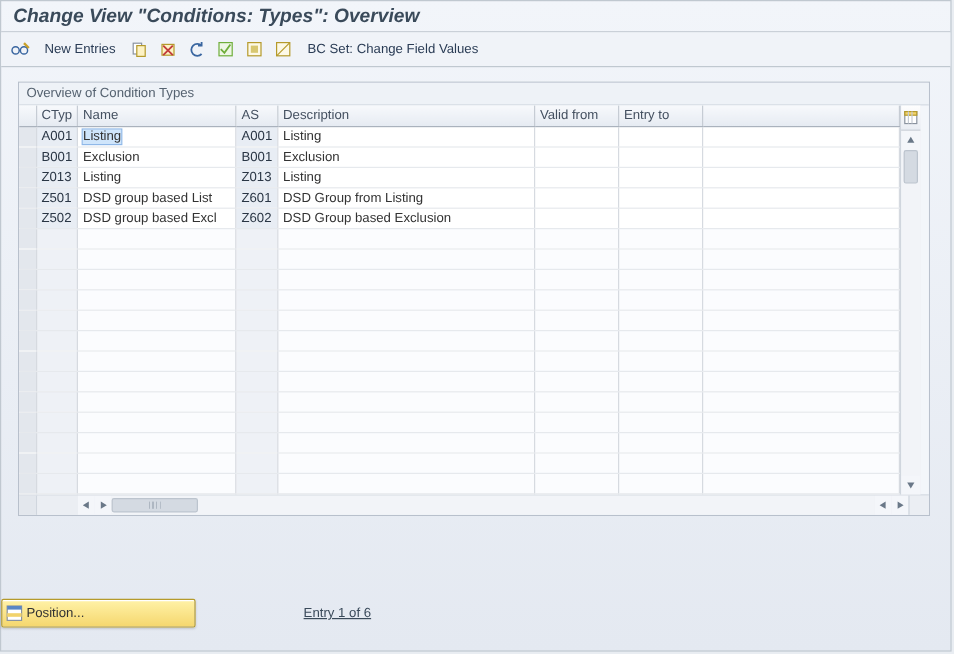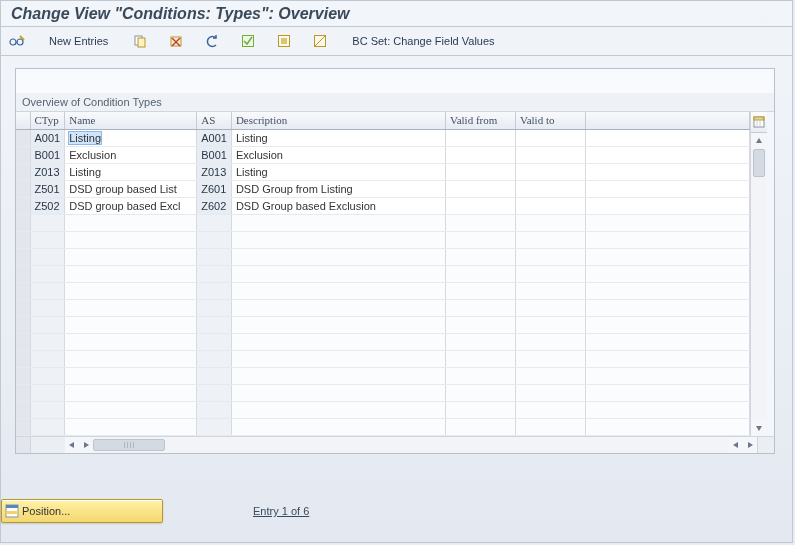--- a/index.html
+++ b/index.html
@@ -28,21 +28,21 @@
     font-weight: bold;
     font-style: italic;
     color: #3a4a5a;
     border-bottom: 1px solid #c0c8d0;
     font-family: "Segoe UI", Arial, sans-serif;
   }
   
   .app-toolbar {
     display: flex;
     align-items: center;
-    gap: 16px;
+    gap: 4px;
     padding: 3px 6px;
     border-bottom: 1px solid #c0c8d0;
     background: #f0f3f8;
     height: 22px;
   }
   .app-toolbar .tbtn {
     display: flex;
     align-items: center;
     justify-content: center;
     height: 18px;
@@ -66,21 +66,20 @@
     box-sizing: border-box;
     width: 760px;
     position: relative;
   }
   .panel-title {
     padding: 3px 6px 3px 6px;
     color: #556270;
     background: #eef2f7;
     border-bottom: 1px solid #d0d6de;
     font-size: 11px;
-    margin-top: 24px;
   }
   
   .table-wrap {
     display: flex;
     background: #f3f6fa;
   }
   .grid {
     border-collapse: collapse;
     table-layout: fixed;
     background: #ffffff;
@@ -95,21 +94,20 @@
     font-weight: normal;
     box-sizing: border-box;
     white-space: nowrap;
     overflow: hidden;
   }
   .grid thead th {
     background: linear-gradient(#f7f9fc, #e6ebf2);
     color: #445060;
     border-bottom: 1px solid #aab2bd;
     border-right: 1px solid #c6ccd4;
-    font-family: Liberation Serif, serif;
   }
   .col-ctyp { width: 34px; }
   .col-name { width: 132px; }
   .col-as   { width: 34px; }
   .col-desc { width: 214px; }
   .col-vf   { width: 70px; }
   .col-vt   { width: 70px; }
   .col-fill { width: 164px; }
 
   .grid td.key { background: #e8edf4; color: #2a3645; }
@@ -282,21 +280,21 @@
           <col class="col-fill">
         </colgroup>
         <thead>
           <tr>
             <th class="row-sel"></th>
             <th>CTyp</th>
             <th>Name</th>
             <th>AS</th>
             <th>Description</th>
             <th>Valid from</th>
-            <th>Valid to</th>
+            <th>Entry to</th>
             <th></th>
           </tr>
         </thead>
         <tbody id="tbody">
             <tr>
               <td class="row-sel"></td>
               <td class="key">A001</td>
               <td class="highlight-cell"><span class="sel">Listing</span></td>
               <td class="key">A001</td>
               <td>Listing</td>

